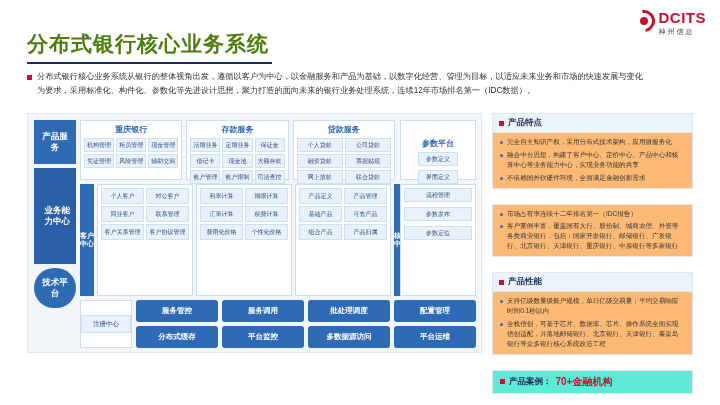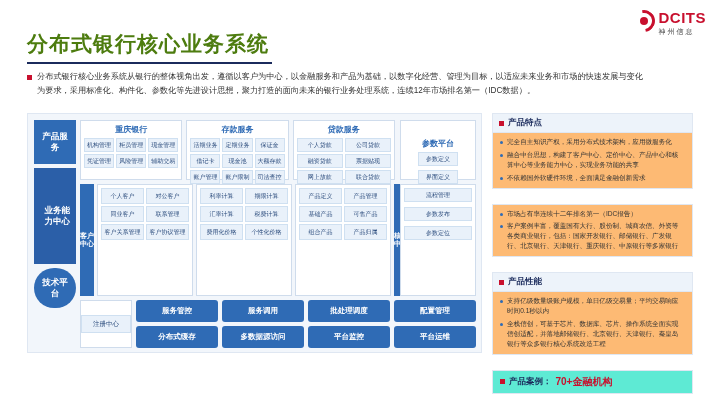--- a/index.html
+++ b/index.html
@@ -255,22 +255,22 @@
     <div class="band tech-band">
       <div class="tech-left">
         <span class="chip">注册中心</span>
       </div>
       <div class="tech-grid">
         <div class="tech-cell">服务管控</div>
         <div class="tech-cell">服务调用</div>
         <div class="tech-cell">批处理调度</div>
         <div class="tech-cell">配置管理</div>
         <div class="tech-cell">分布式缓存</div>
+        <div class="tech-cell">平台监控</div>
         <div class="tech-cell">多数据源访问</div>
-        <div class="tech-cell">平台监控</div>
         <div class="tech-cell">平台运维</div>
       </div>
     </div>
   </div>
 
   <div class="right">
 
     <div class="panel">
       <div class="panel-head">
         <span class="sq"></span>

